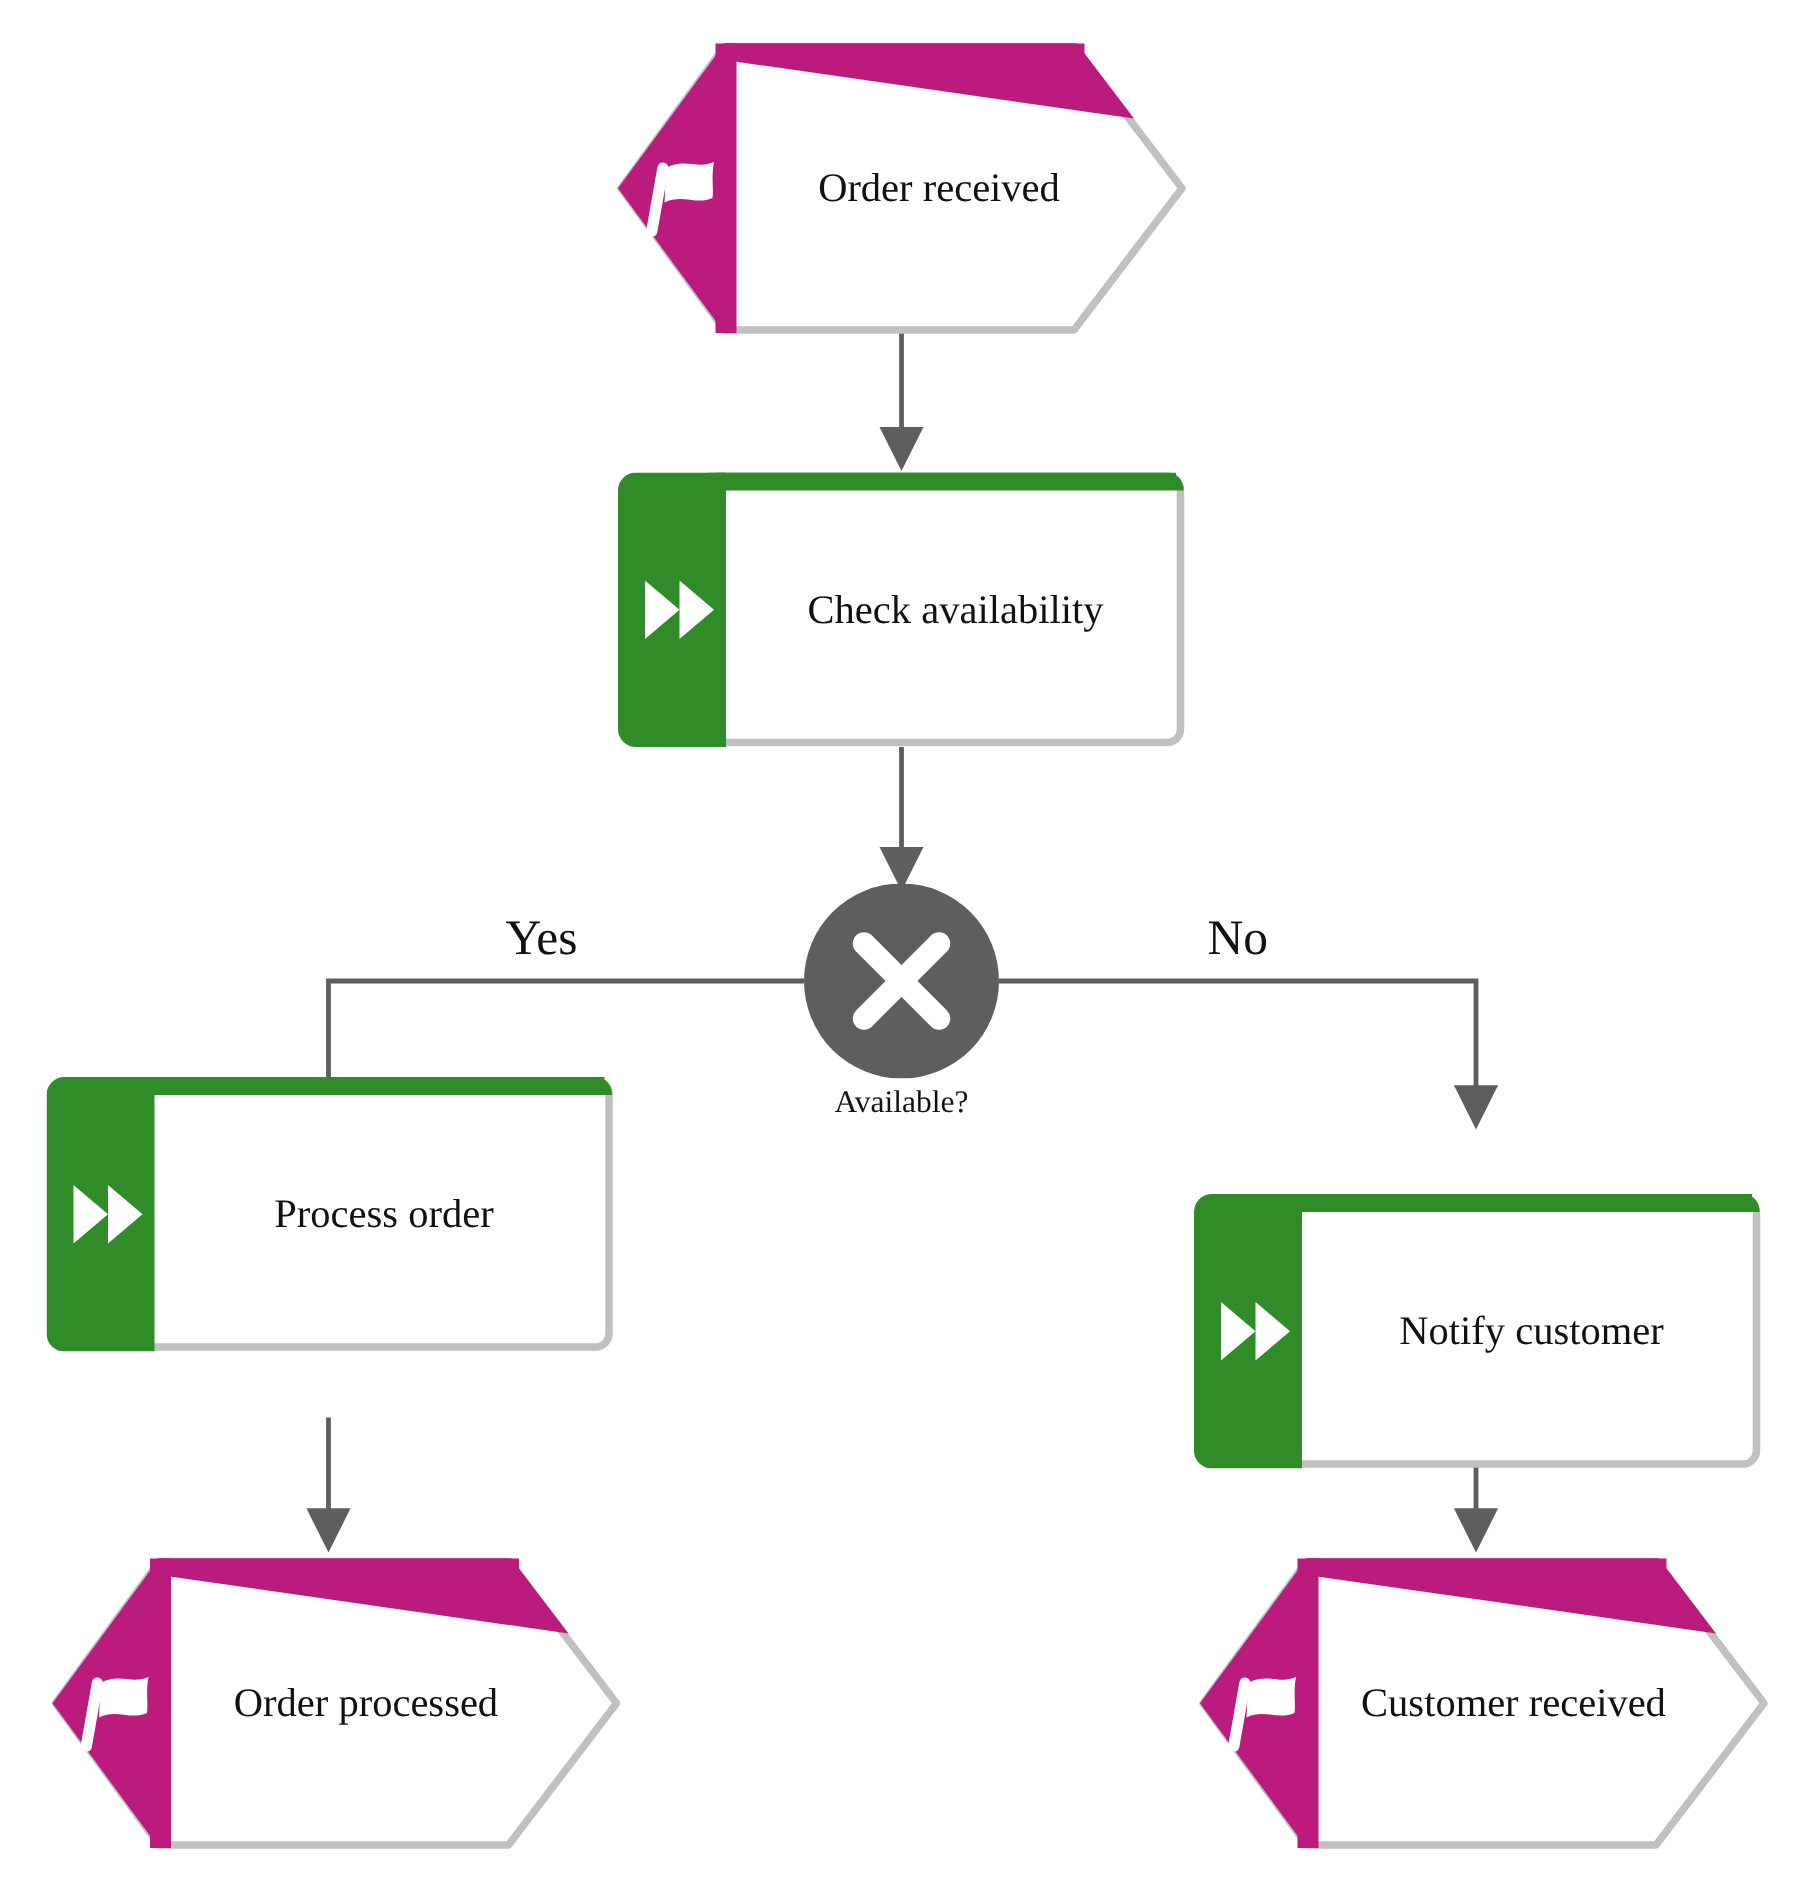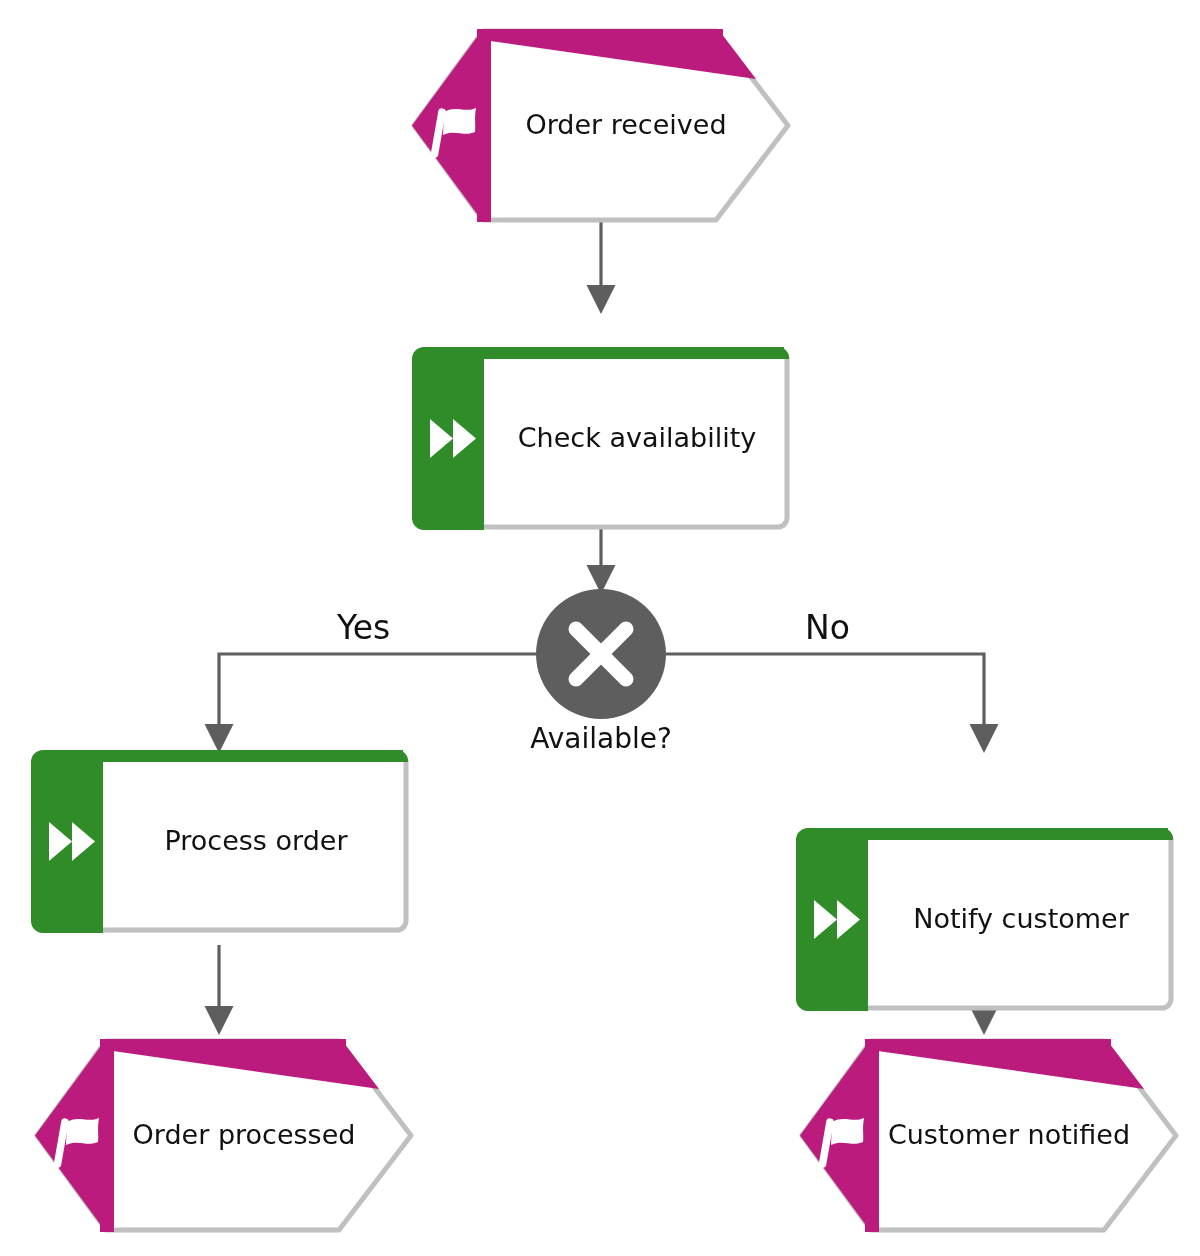--- a/index.html
+++ b/index.html
@@ -6,20 +6,21 @@
   body{
     font-family:"DejaVu Sans","Liberation Sans",sans-serif;
     -webkit-font-smoothing:antialiased;
   }
   #canvas{
     position:relative;
     width:1200px;
     height:1256px;
     background:#ffffff;
     overflow:hidden;
+    font-family:Liberation Serif, serif;
   }
   #edges{position:absolute;left:0;top:0;width:1200px;height:1256px;}
 
   
   .node{position:absolute;}
 
   
   .event{width:380px;height:195px;}
   .event svg{position:absolute;left:0;top:0;width:380px;height:195px;}
   .event .label{
@@ -33,21 +34,21 @@
     justify-content:center;
     font-size:27px;
     color:#111111;
     text-align:center;
     line-height:1.2;
     pointer-events:none;
   }
   .event.narrow .label{left:82px;width:256px;}
 
   
-  .task{width:378px;height:183px;margin-top:32px;}
+  .task{width:378px;height:183px;}
   .task svg{position:absolute;left:0;top:0;width:378px;height:183px;}
   .task .label{
     position:absolute;
     left:72px;
     top:0;
     width:306px;
     height:183px;
     display:flex;
     align-items:center;
     justify-content:center;
@@ -64,21 +65,21 @@
 
   
   .edge-label{
     position:absolute;
     font-size:33px;
     color:#111111;
     white-space:nowrap;
   }
   .node-caption{
     position:absolute;
-    font-size:28px;
+    font-size:21px;
     color:#111111;
     white-space:nowrap;
     text-align:center;
   }
 </style>
 </head>
 <body>
 
 <div id="canvas">
 
@@ -215,16 +216,16 @@
       <path d="M72,1 L72,194 L1,97.5 Z" fill="#bb1b7d"></path>
       <rect x="66" y="1" width="14" height="193" fill="#bb1b7d"></rect>
       <path d="M72,1 L307,1 L345,51 L72,12 Z" fill="#bb1b7d"></path>
       <rect x="72" y="1" width="240" height="11" fill="#bb1b7d"></rect>
       <g>
         <rect x="23.5" y="80" width="7.5" height="50" rx="3.6" fill="#ffffff" transform="rotate(10 27 105)"></rect>
         <path d="M33,84 C45,77 54,85 65,80 C63,91 65,97 64,104
                  C53,109 44,101 32,107 Z" fill="#ffffff"></path>
       </g>
     </svg>
-    <div class="label">Customer notified</div>
+    <div class="label">Customer received</div>
   </div>
 
 </div>
 
 </body></html>

